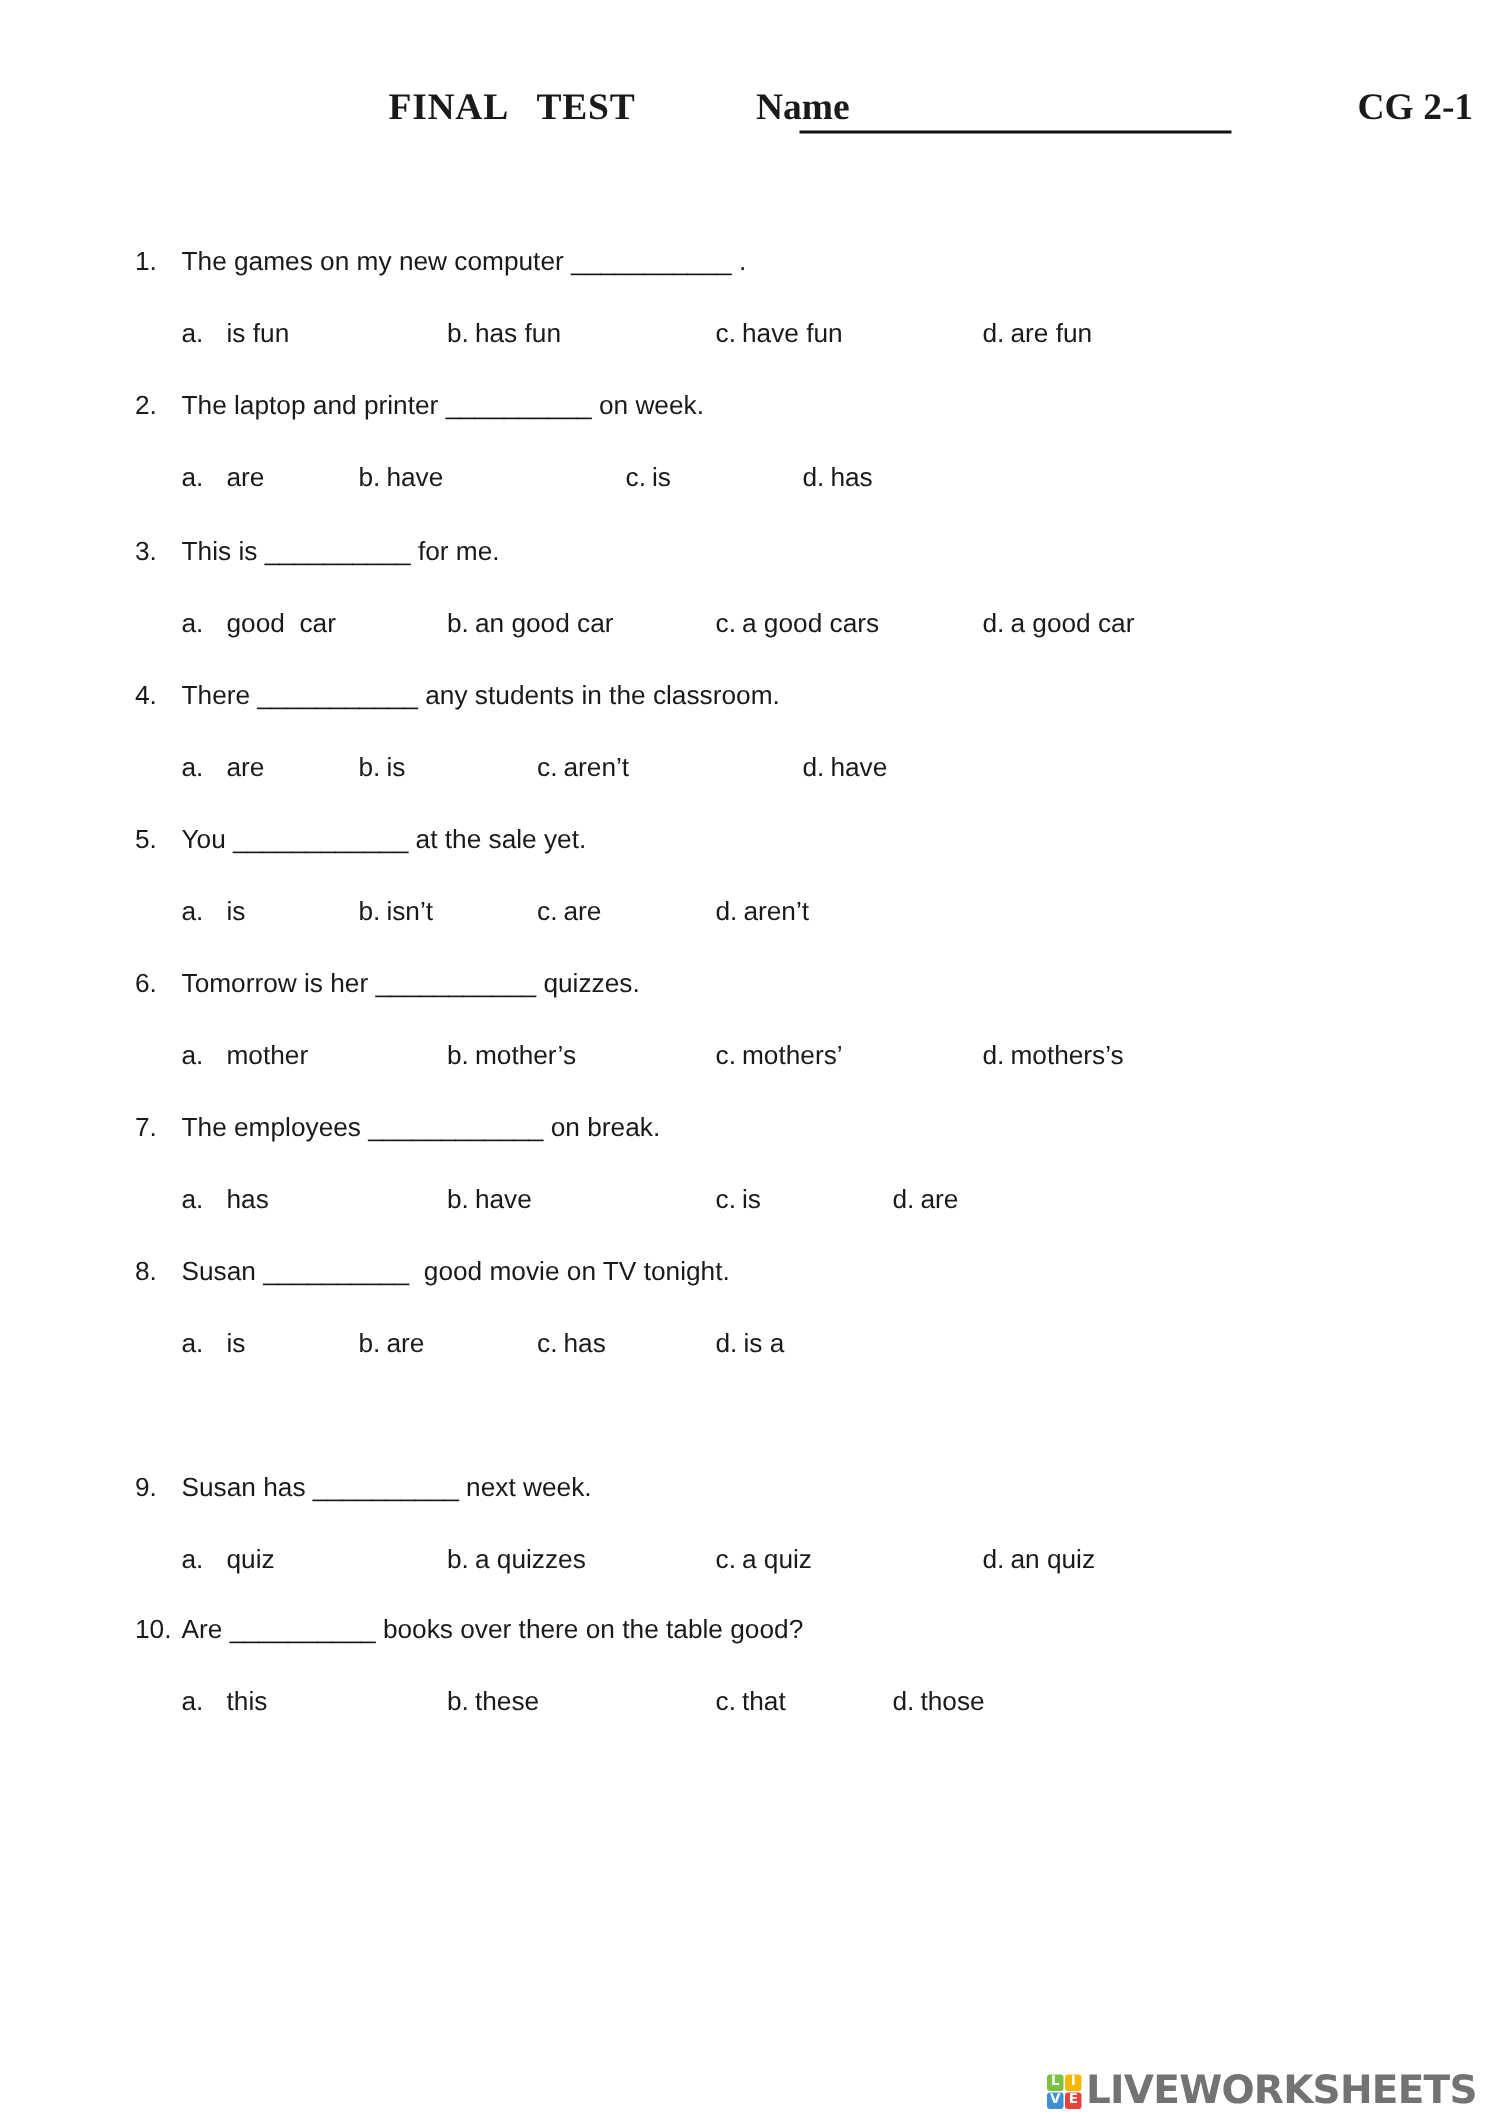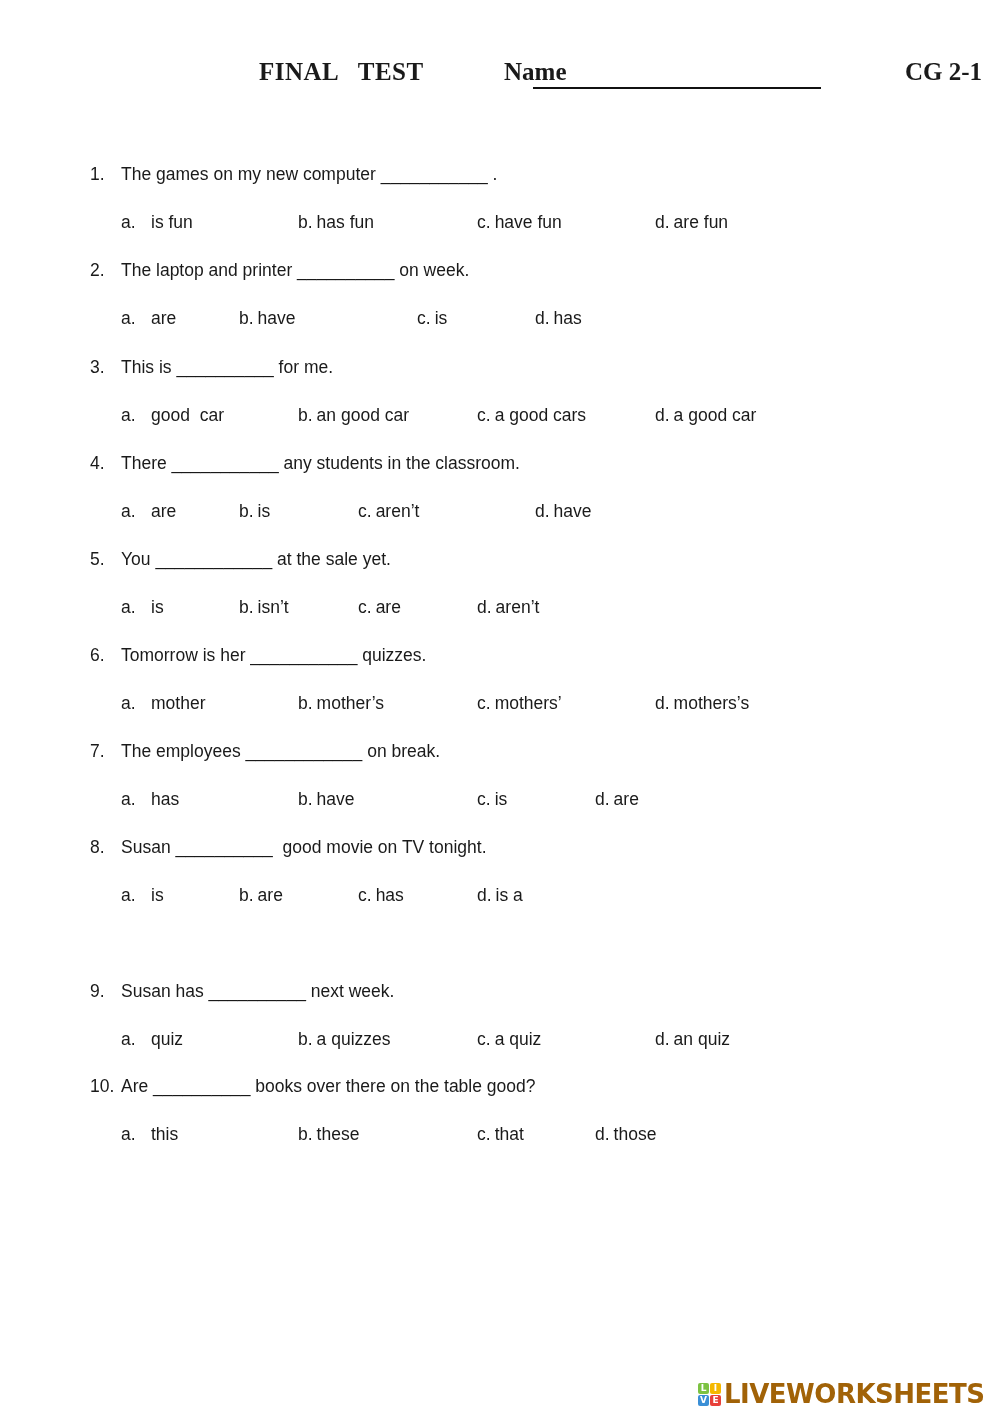--- a/index.html
+++ b/index.html
@@ -57,14 +57,14 @@
     <div class="opt-row" style="top: 1124px;"><span class="opt" style="left: 121px;"><span class="letter" style="width: 30px;">a.</span><span>this</span></span><span class="opt" style="left: 298px;"><span class="letter" style="margin-right: 4px;">b.</span><span>these</span></span><span class="opt" style="left: 477px;"><span class="letter" style="margin-right: 4px;">c.</span><span>that</span></span><span class="opt" style="left: 595px;"><span class="letter" style="margin-right: 4px;">d.</span><span>those</span></span></div>
   </div>
 
 <div class="logo">
   <div class="tiles">
     <div class="tile" style="background: rgb(124, 194, 66);">L</div>
     <div class="tile" style="background: rgb(245, 184, 0);">I</div>
     <div class="tile" style="background: rgb(58, 143, 214);">V</div>
     <div class="tile" style="background: rgb(232, 64, 58);">E</div>
   </div>
-  <span class="logo-text" style="color: #a16207;">LIVEWORKSHEETS</span>
+  <span class="logo-text" style="color: #737373;">LIVEWORKSHEETS</span>
 </div>
 
 </body></html>

